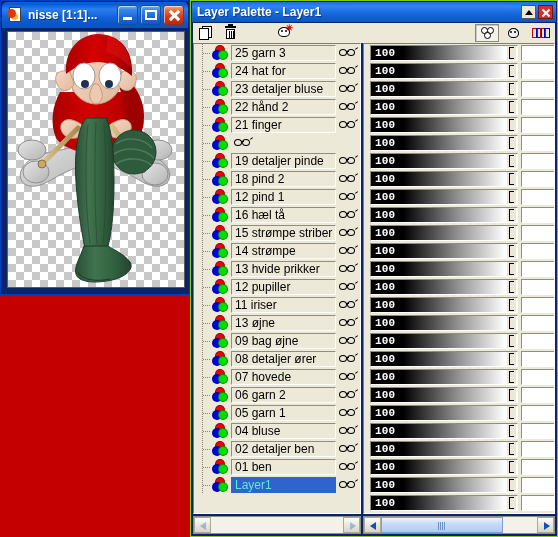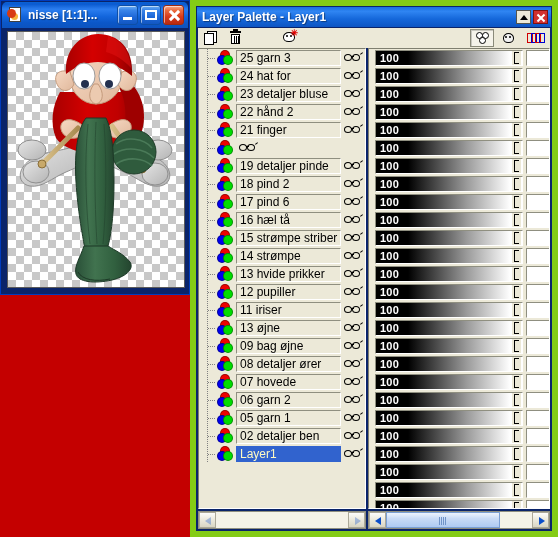--- a/index.html
+++ b/index.html
@@ -76,21 +76,21 @@
     background-position:0 0,8px 8px;
     background-color:#ffffff;
   }
   .art{position:absolute;left:0;top:0;width:176px;height:255px;}
 
   
   .lp{
     position:absolute;left:190px;top:0;width:368px;height:537px;
     background:#0a246a;
     box-sizing:border-box;
-    border:6px solid #84cc16;
+    border:1px solid #84cc16;
   }
   .lp-title{
     position:absolute;left:1px;top:1px;right:1px;height:20px;
     background:linear-gradient(180deg,#1a6fe0 0%,#2f85f2 22%,#1567da 60%,#0d55c3 100%);
     display:flex;align-items:center;
   }
   .lp-title-text{
     color:#fff;font-weight:bold;font-size:12px;margin-left:5px;flex:1 1 auto;
     text-shadow:1px 1px 1px rgba(0,0,0,.4);white-space:nowrap;
   }
@@ -205,40 +205,41 @@
     flex:1 1 auto;height:16px;line-height:15px;
     background:#ece9d8;
     border:1px solid #8f8f80;
     border-right-color:#fff;border-bottom-color:#fff;
     box-sizing:border-box;
     padding-left:3px;
     font-size:12px;color:#000;
     white-space:nowrap;overflow:hidden;
   }
   .lrow.sel .lname{
-    background:#3163ce;color:#fef9c3;border-color:#3163ce;
+    background:#3163ce;color:#5eead4;border-color:#3163ce;
   }
   .glasses{
     width:24px;height:18px;flex:0 0 auto;position:relative;
   }
   .glasses .lens{
     position:absolute;top:5px;width:8px;height:7px;
     border:1px solid #000;border-radius:50%;box-sizing:border-box;background:transparent;
   }
   .glasses .l1{left:3px;} .glasses .l2{left:11px;}
   .glasses .bridge{position:absolute;left:10px;top:7px;width:3px;height:1px;background:#000;}
   .glasses .arm{position:absolute;left:19px;top:4px;width:3px;height:1px;background:#000;transform:rotate(-35deg);}
 
   
   .rrow{height:18px;display:flex;align-items:center;position:relative;}
   .opac{
     width:148px;height:16px;margin-left:2px;flex:0 0 auto;position:relative;
     border:1px solid #8f8f80;border-right-color:#fff;border-bottom-color:#fff;
     box-sizing:border-box;
     background:linear-gradient(90deg,#000 0%,#000 22%,#9a9a9a 62%,#ffffff 92%,#ffffff 100%);
+    font-family:Liberation Mono, monospace;
   }
   .opac .val{
     position:absolute;left:4px;top:0px;line-height:14px;
     color:#fff;font-size:11px;font-weight:bold;letter-spacing:.2px;
   }
   .opac .handle{
     position:absolute;right:1px;top:0;width:9px;height:14px;
     background:#ece9d8;
   }
   .opac .handle i{
@@ -612,21 +613,21 @@
           <div class="lrow">
             <span class="tree">
               <span class="v"></span>
               <span class="h"></span>
             </span>
             <span class="rgbicon">
               <span class="r"></span>
               <span class="b"></span>
               <span class="g"></span>
             </span>
-            <span class="lname">17 pind 6</span>
+            <span class="lname">12 pind 1</span>
             <span class="glasses">
               <span class="lens l1"></span>
               <span class="lens l2"></span>
               <span class="bridge"></span>
               <span class="arm"></span>
             </span>
           </div>
           <div class="lrow">
             <span class="tree">
               <span class="v"></span>
@@ -846,21 +847,57 @@
           <div class="lrow">
             <span class="tree">
               <span class="v"></span>
               <span class="h"></span>
             </span>
             <span class="rgbicon">
               <span class="r"></span>
               <span class="b"></span>
               <span class="g"></span>
             </span>
+            <span class="lname">04 bluse</span>
+            <span class="glasses">
+              <span class="lens l1"></span>
+              <span class="lens l2"></span>
+              <span class="bridge"></span>
+              <span class="arm"></span>
+            </span>
+          </div>
+          <div class="lrow">
+            <span class="tree">
+              <span class="v"></span>
+              <span class="h"></span>
+            </span>
+            <span class="rgbicon">
+              <span class="r"></span>
+              <span class="b"></span>
+              <span class="g"></span>
+            </span>
             <span class="lname">02 detaljer ben</span>
+            <span class="glasses">
+              <span class="lens l1"></span>
+              <span class="lens l2"></span>
+              <span class="bridge"></span>
+              <span class="arm"></span>
+            </span>
+          </div>
+          <div class="lrow">
+            <span class="tree">
+              <span class="v"></span>
+              <span class="h"></span>
+            </span>
+            <span class="rgbicon">
+              <span class="r"></span>
+              <span class="b"></span>
+              <span class="g"></span>
+            </span>
+            <span class="lname">01 ben</span>
             <span class="glasses">
               <span class="lens l1"></span>
               <span class="lens l2"></span>
               <span class="bridge"></span>
               <span class="arm"></span>
             </span>
           </div>
           <div class="lrow sel">
             <span class="tree">
               <span class="v"></span>

